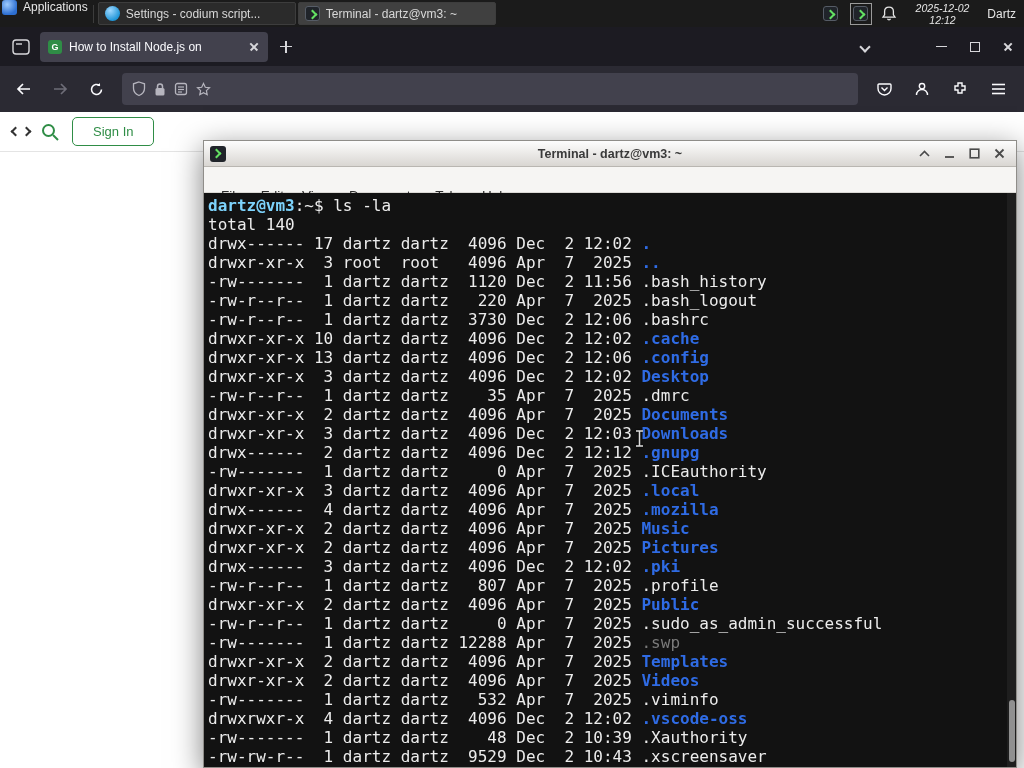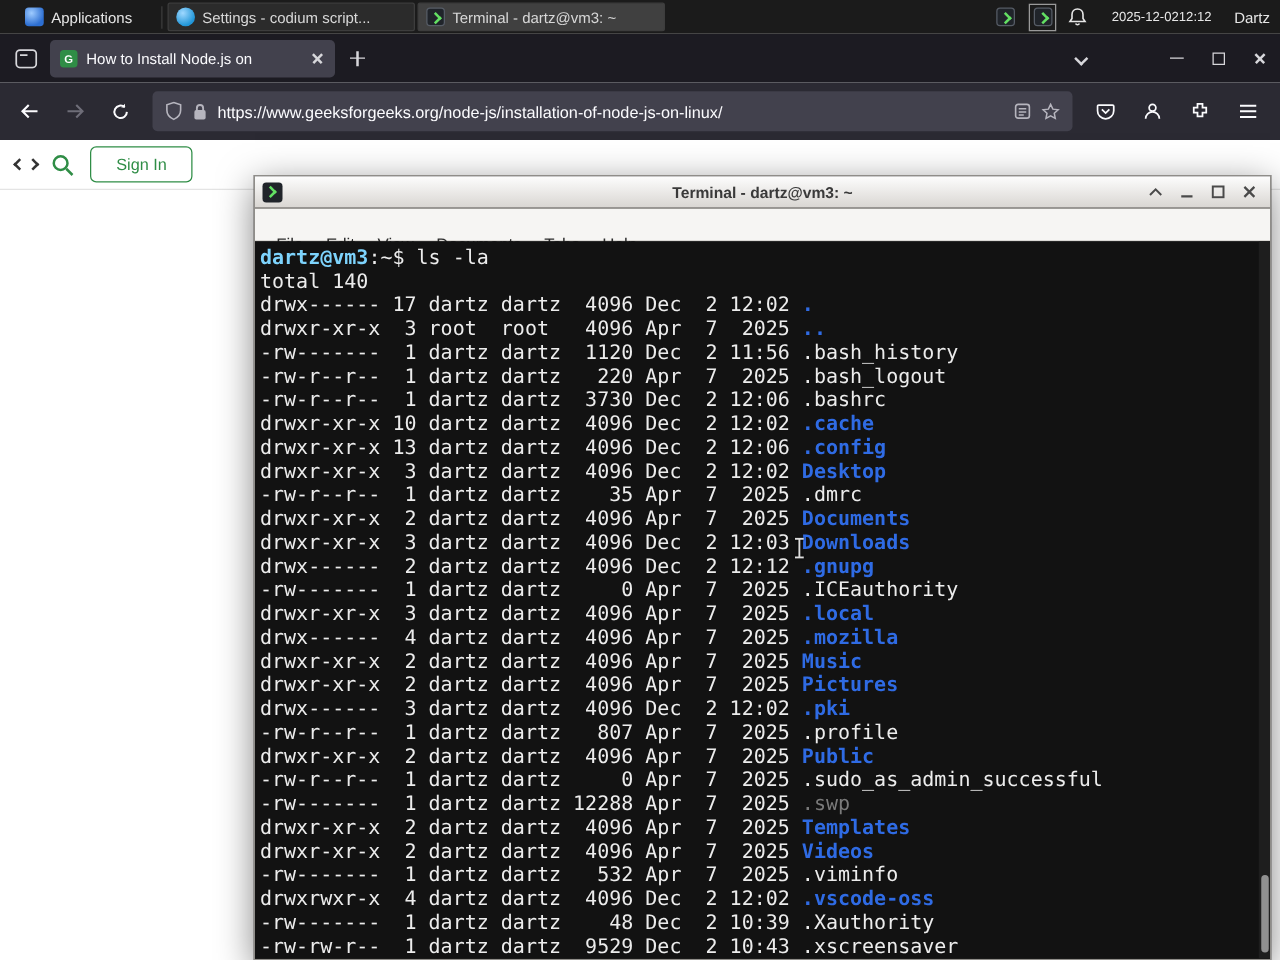--- a/index.html
+++ b/index.html
@@ -8,21 +8,21 @@
     position: relative; width: 1024px; height: 768px; overflow: hidden;
     background: #fff; font-family: "Liberation Sans", "DejaVu Sans", sans-serif;
   }
 
   
   .panel {
     position: absolute; top: 0; left: 0; right: 0; height: 27px;
     background: #1b1b1b; color: #e6e6e6; display: flex; align-items: center;
     font-size: 12px; z-index: 40;
   }
-  .apps-btn { display:flex; align-items:center; gap:6px; padding:0 20px; height:100%; }
+  .apps-btn { display:flex; align-items:flex-start; gap:6px; padding:0 2px; height:100%; }
   .apps-icon { width:15px; height:15px; border-radius:3px;
     background: radial-gradient(circle at 35% 30%, #9ecbff, #2d6fd2 70%); }
   .psep { width:1px; height:18px; background:#3c3c3c; margin:0 3px; }
   .taskbar { display:flex; align-items:center; height:100%; }
   .task-btn {
     display:flex; align-items:center; gap:6px; width:198px; height:23px;
     margin:0 1px; padding:0 6px; background:#2b2b2b; border:1px solid #3d3d3d;
     border-radius:2px; overflow:hidden; white-space:nowrap; color:#d8d8d8;
   }
   .task-btn.active { background:#404040; }
@@ -30,22 +30,22 @@
   .firefox-icon { background: radial-gradient(circle at 32% 30%, #ffe082, #ff9500 55%, #e3447f); border-radius:50%; }
   .codium-icon  { background: radial-gradient(circle at 35% 30%, #9fd8ff, #2196d8 70%); border-radius:50%; }
   .terminal-icon { background:#20242a; border:1px solid #565c66; }
   .terminal-icon::after { content:""; position:absolute; left:3px; top:4px; width:5px; height:5px;
      border-left:2px solid #63e063; border-bottom:2px solid #63e063; transform:rotate(-135deg); }
   .ttitle { overflow:hidden; }
   .tray { margin-left:auto; display:flex; align-items:center; gap:8px; }
   .tray-box { width:22px; height:22px; display:flex; align-items:center; justify-content:center; }
   .tray-box.focused { border:1px solid #9a9a9a; }
   .bell { width:18px; height:18px; }
-  .clock { display:flex; flex-direction:row; align-items:center; line-height:12px;
-    font-size:10.5px; margin:17px 10px; }
+  .clock { display:flex; flex-direction:column; align-items:center; line-height:12px;
+    font-size:10.5px; margin:17px 10px;font-style:italic; }
   .user-label { margin-right:8px; font-size:12px; }
 
   
   .tabstrip {
     position:absolute; top:27px; left:0; right:0; height:39px; background:#1c1b22;
     display:flex; align-items:center; color:#fbfbfe; z-index:10;
   }
   .ffview { width:30px; height:28px; margin-left:6px; display:flex; align-items:center; justify-content:center; border-radius:4px; }
   .tab {
     display:flex; align-items:center; gap:7px; width:228px; height:30px; margin-left:4px;
@@ -229,21 +229,20 @@
         </svg>
     </div>
     <div class="urlbar">
       <svg width="14" height="16" viewBox="0 0 14 16">
           <path d="M7 1l5.5 1.8v4.4c0 3.6-2.2 5.9-5.5 7.3C3.7 13.1 1.5 10.8 1.5 7.2V2.8z" fill="none" stroke="#b6b5be" stroke-width="1.3"></path>
         </svg>
       <svg width="12" height="15" viewBox="0 0 12 15">
           <rect x="1.5" y="6" width="9" height="7.5" rx="1.5" fill="#b6b5be"></rect>
           <path d="M3.5 6V4.5a2.5 2.5 0 0 1 5 0V6" fill="none" stroke="#b6b5be" stroke-width="1.5"></path>
         </svg>
-      <span class="url-text">https://www.geeksforgeeks.org/node-js/installation-of-node-js-on-linux/</span>
       <svg width="14" height="14" viewBox="0 0 14 14">
           <rect x="1.5" y="1.5" width="11" height="11" rx="2" fill="none" stroke="#b6b5be" stroke-width="1.3"></rect>
           <line x1="4" y1="5" x2="10" y2="5" stroke="#b6b5be" stroke-width="1.2"></line>
           <line x1="4" y1="7.5" x2="10" y2="7.5" stroke="#b6b5be" stroke-width="1.2"></line>
           <line x1="4" y1="10" x2="8" y2="10" stroke="#b6b5be" stroke-width="1.2"></line>
         </svg>
       <svg width="15" height="15" viewBox="0 0 15 15">
           <path d="M7.5 1.5l1.8 3.8 4.2.5-3.1 2.8.8 4.1-3.7-2-3.7 2 .8-4.1L1.5 5.8l4.2-.5z" fill="none" stroke="#b6b5be" stroke-width="1.2"></path>
         </svg>
     </div>

